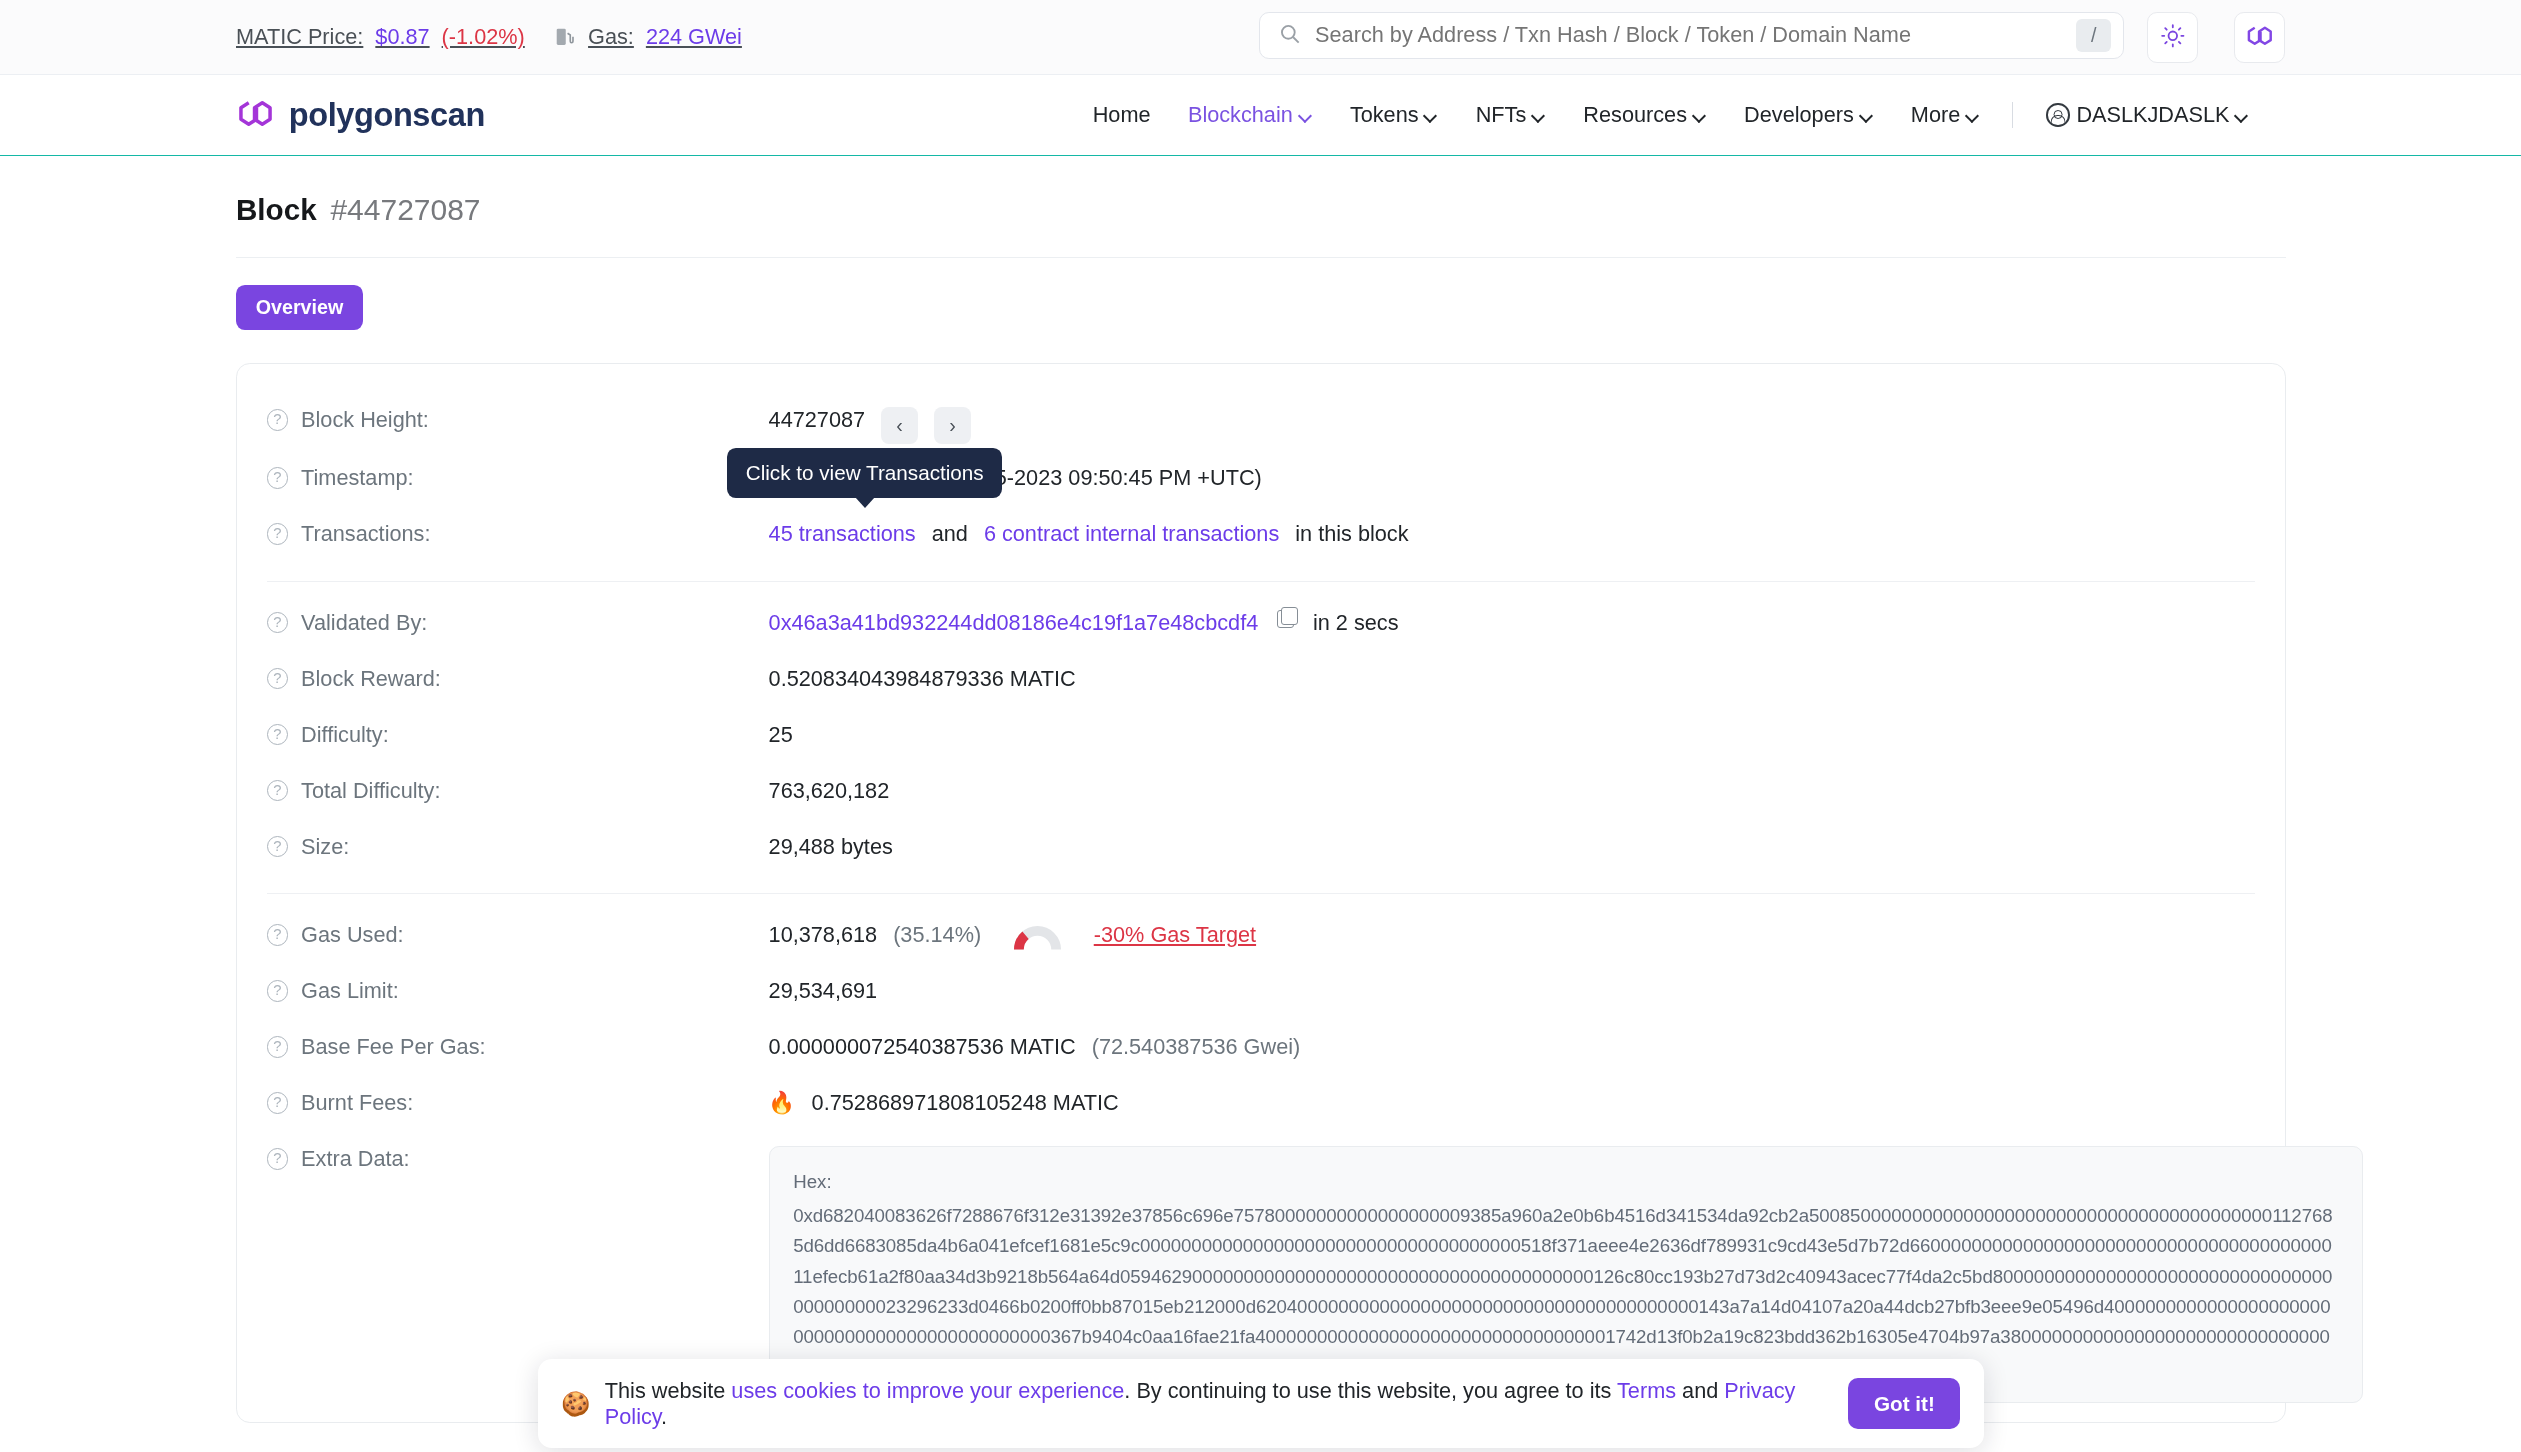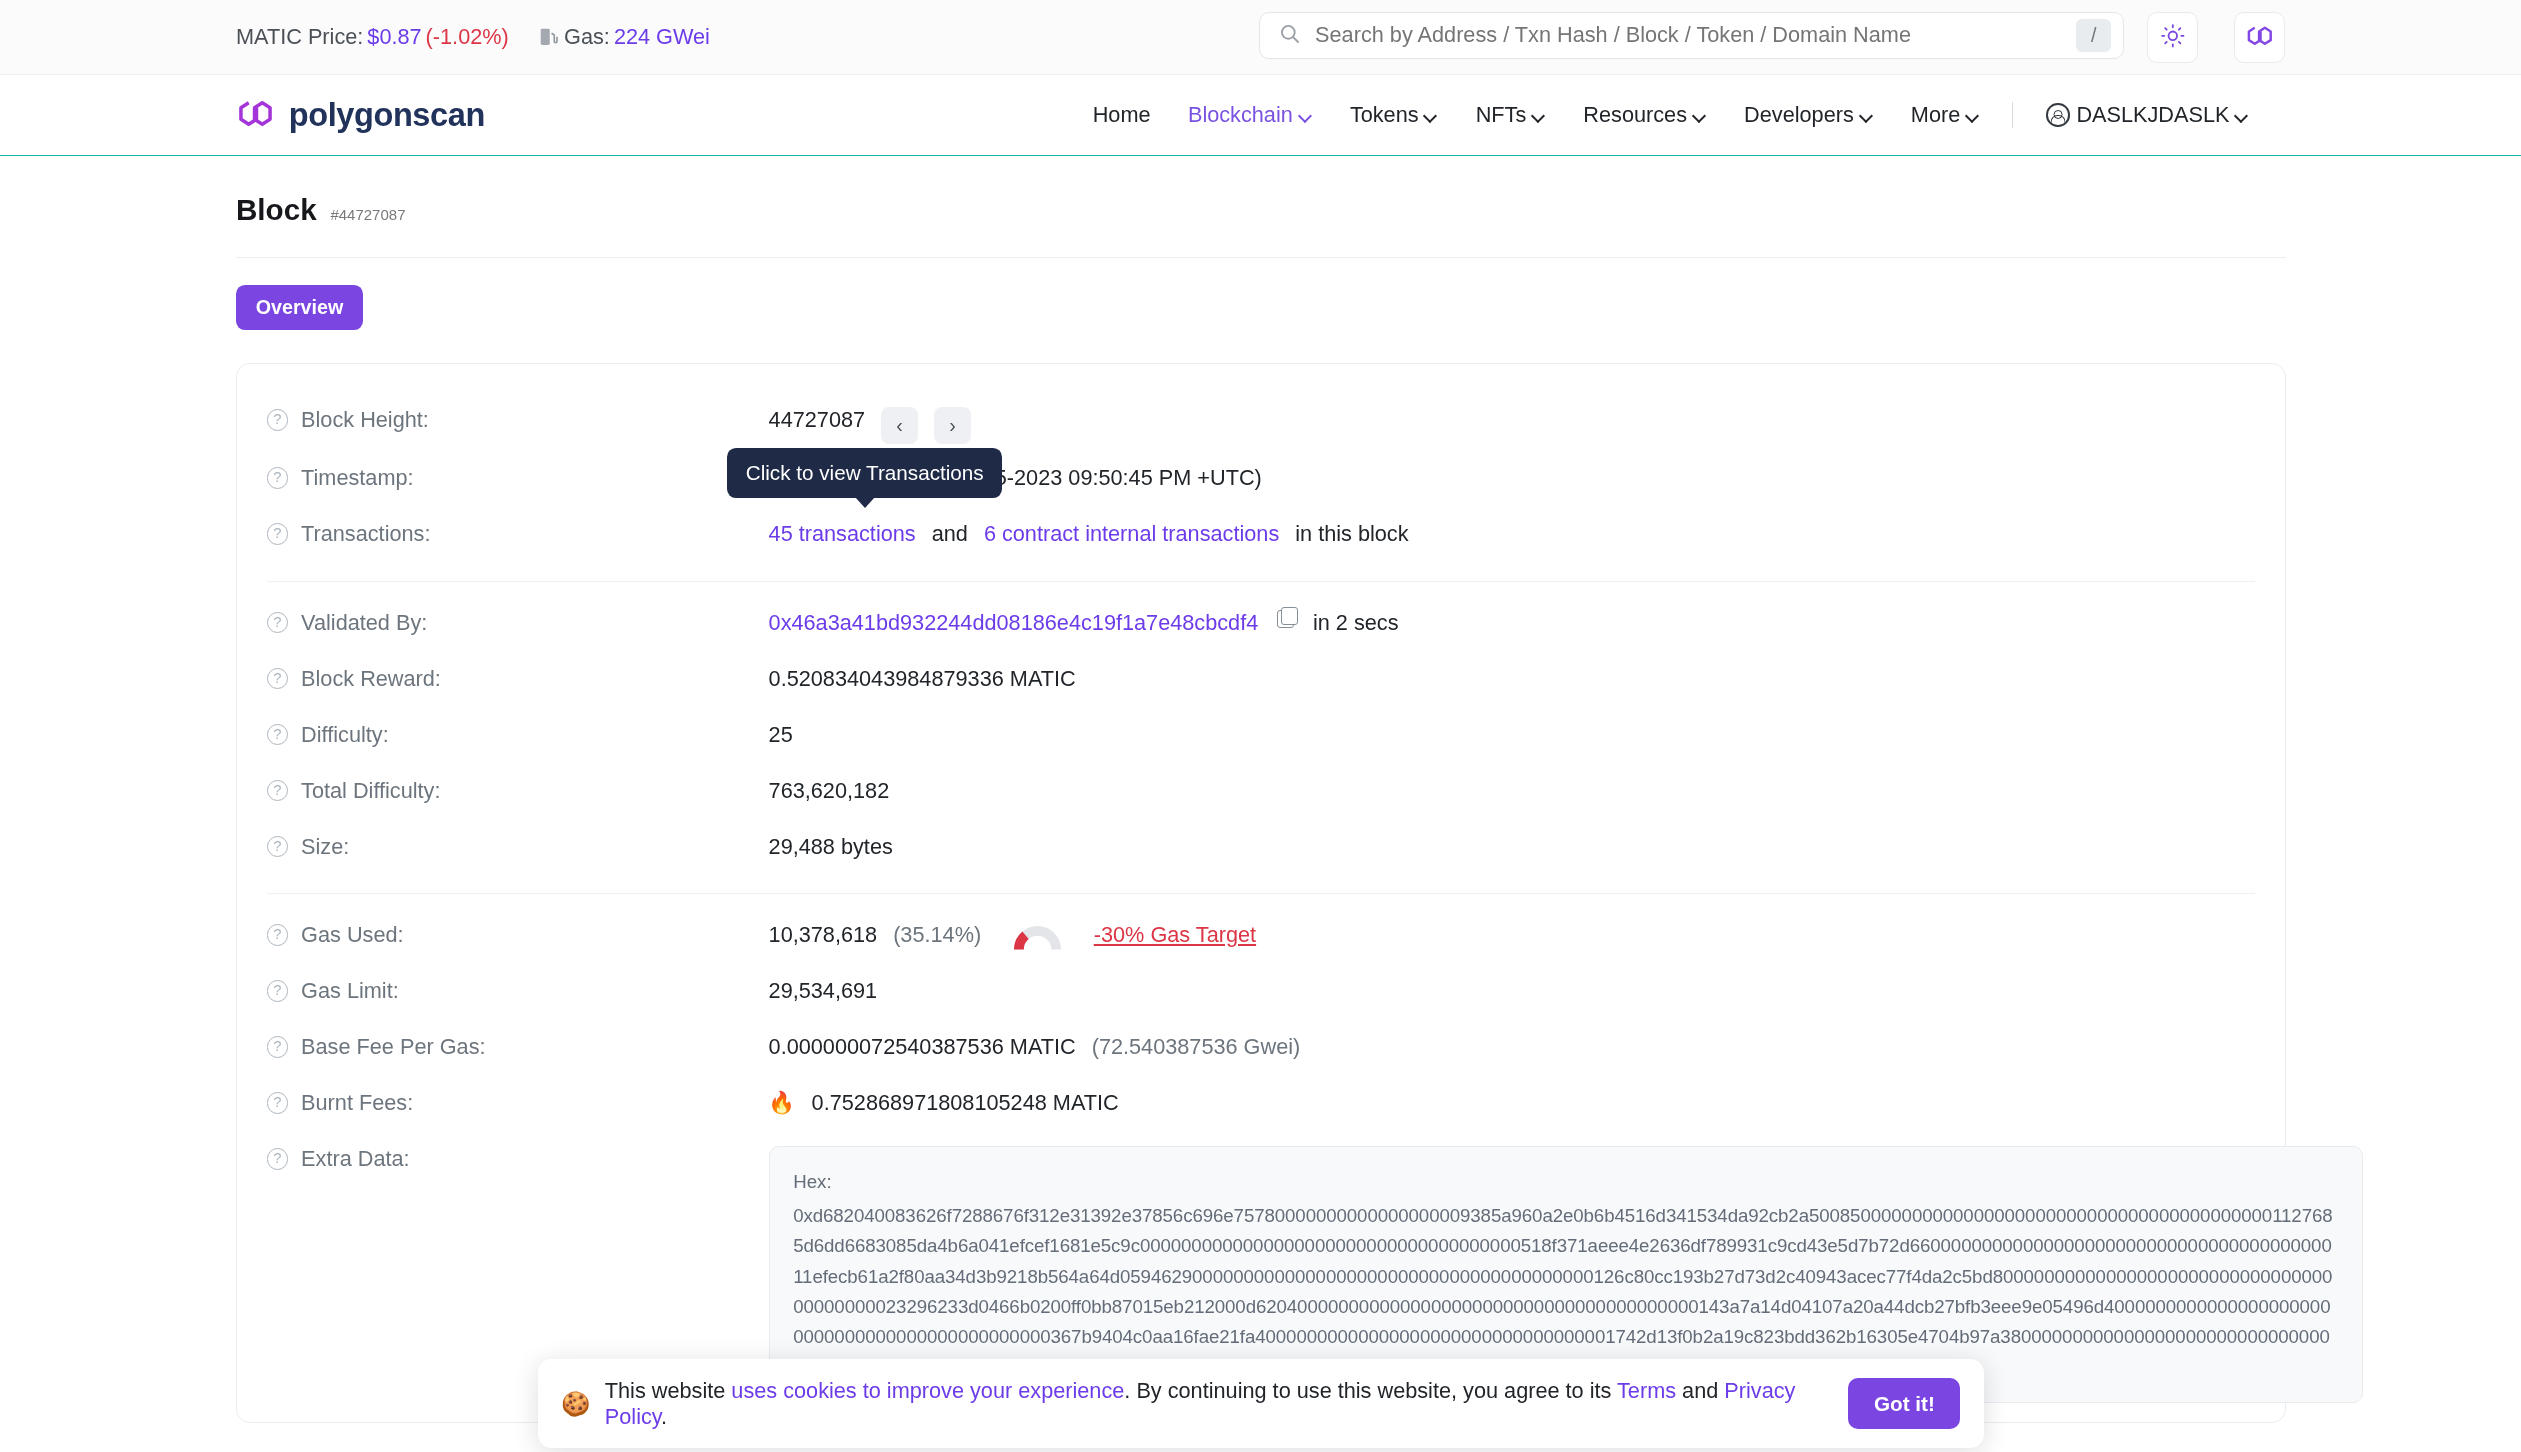--- a/index.html
+++ b/index.html
@@ -15,21 +15,21 @@
   .topbar {
     height: 75px;
     background: #fbfbfc;
     border-bottom: 1px solid #eceff3;
     display: flex;
     align-items: center;
     padding: 0 63px 0 236px;
     position: relative;
   }
   .ticker { display: flex; align-items: center; gap: 29.6px; font-size: 21.7px; color: #495057; }
-  .ticker-group { display: flex; align-items: center; gap: 4px; white-space: nowrap; }
+  .ticker-group { display: flex; align-items: center; gap: 12px; white-space: nowrap; text-decoration: underline; }
   .ticker-label { color: #4a5056; }
   .link-purple { color: #6c3ce9; text-decoration: none; }
   .neg { color: #dc3545; }
   .gas-icon { display: inline-block; width: 21.7px; height: 21.7px; opacity: .75; }
 
   .search-wrap {
     position: absolute;
     left: 1259px;
     top: 11.8px;
     width: 865px;
@@ -117,21 +117,21 @@
 
   
   .page {
     padding: 0 236px;
     background: #fff;
     height: calc(1452px - 156px);
     position: relative;
   }
   .page-title-row { padding-top: 37px; display: flex; align-items: baseline; gap: 13.8px; }
   .page-title { font-size: 29.6px; font-weight: bold; color: #16181b; }
-  .page-subtitle { font-size: 15px; color: #77797d; }
+  .page-subtitle { font-size: 30px; color: #77797d; }
   .title-divider { margin-top: 29.6px; border-top: 1px solid #eceff2; }
 
   .tabs { padding-top: 27.6px; }
   .tab-pill {
     display: inline-block;
     background: #7a45e0;
     color: #fff;
     font-size: 19.7px;
     font-weight: bold;
     padding: 10.8px 19.7px;

